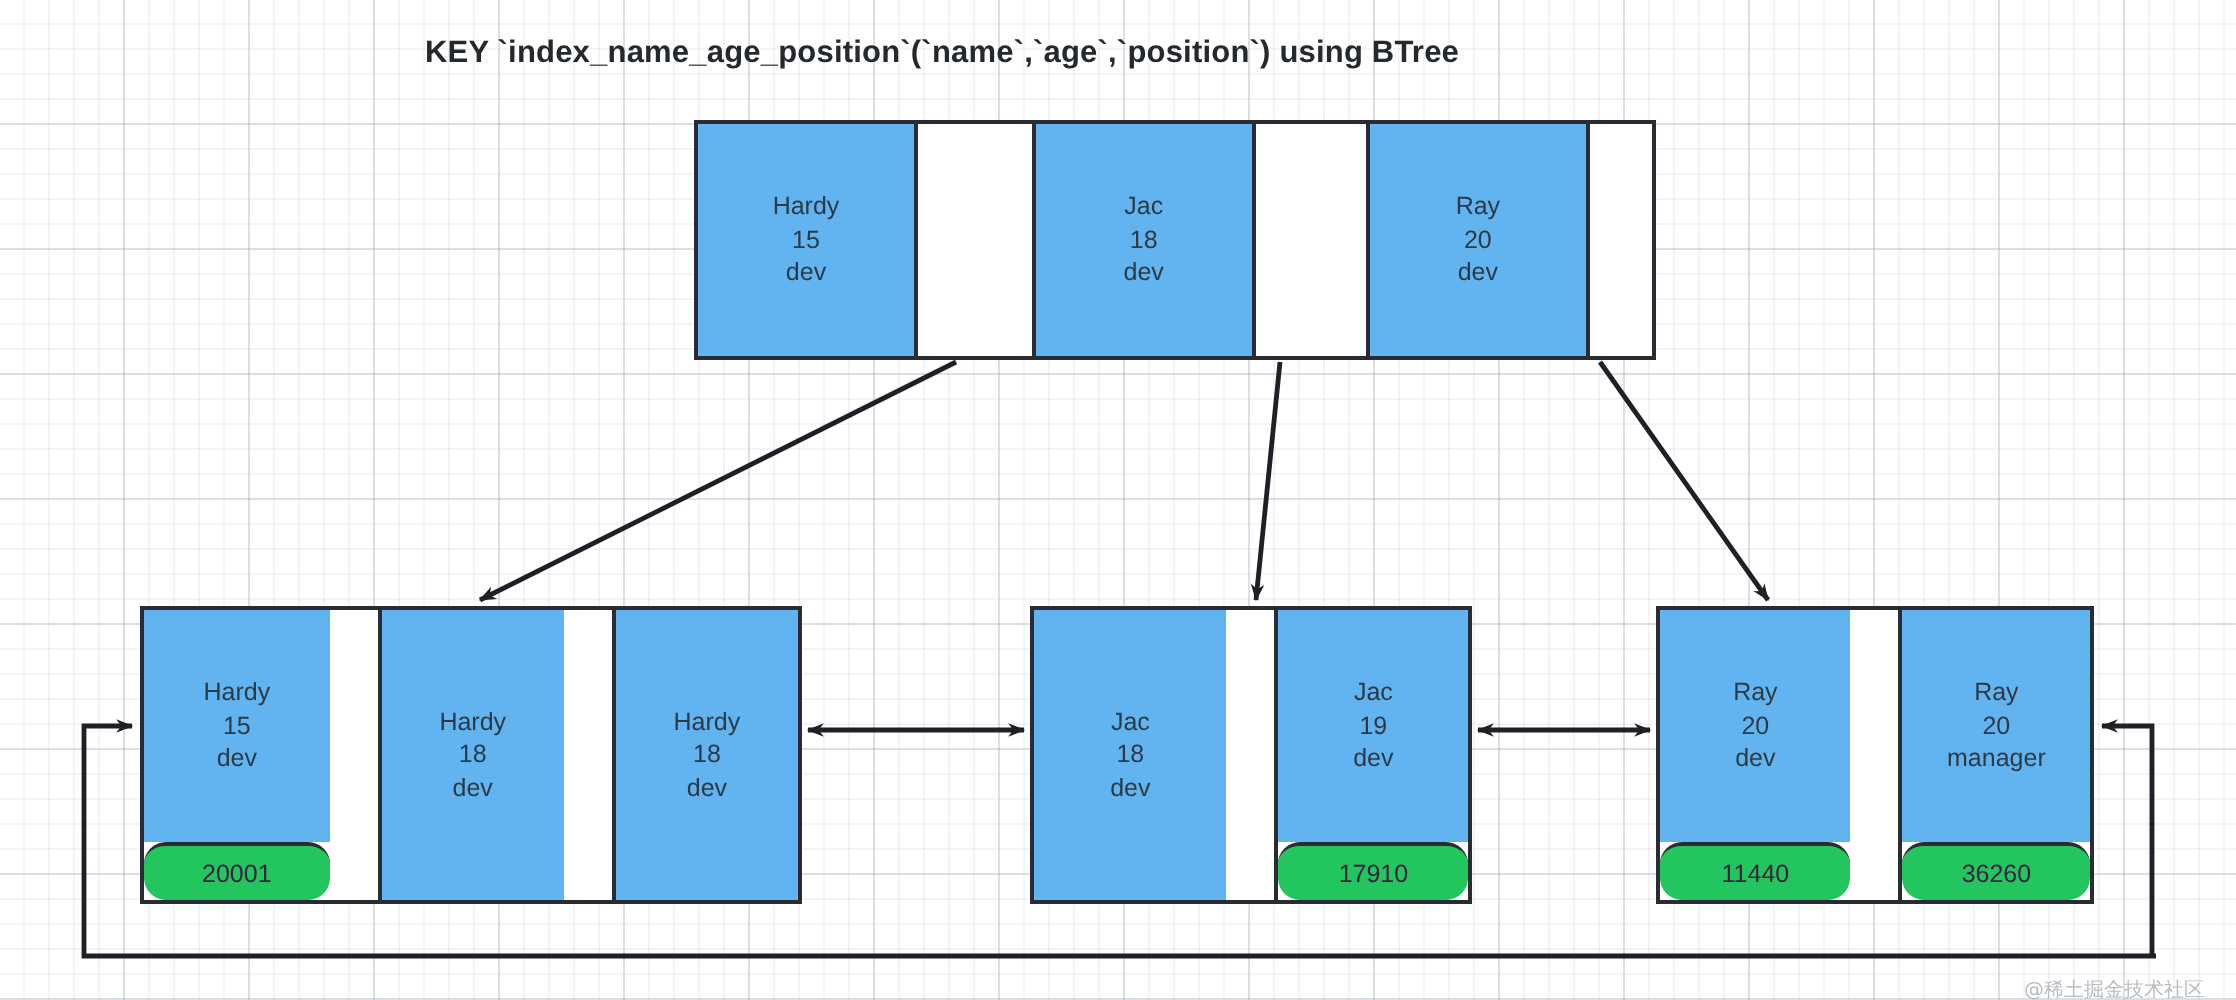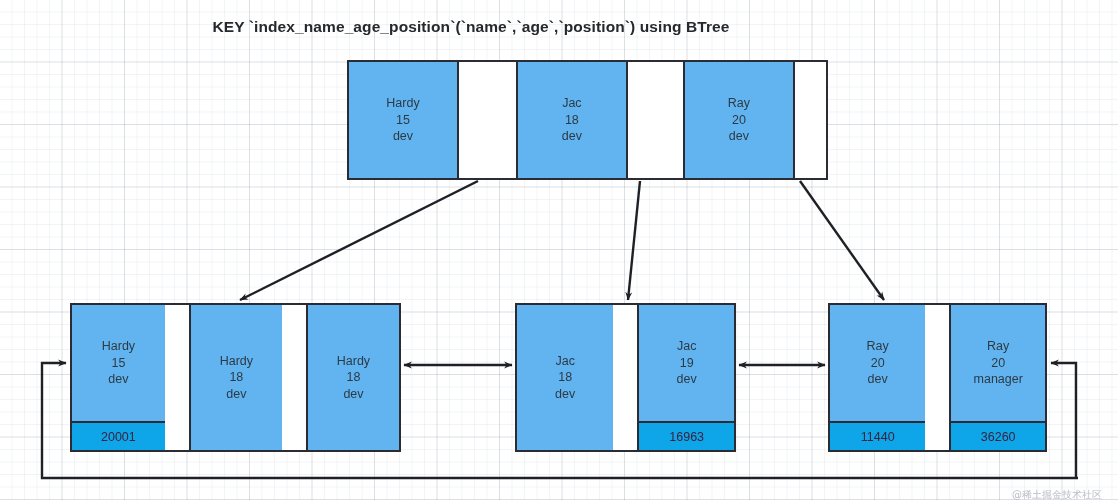--- a/index.html
+++ b/index.html
@@ -72,28 +72,29 @@
     flex-direction: column;
     align-items: center;
     justify-content: center;
     line-height: 1.33;
     font-size: 12.5px;
     color: #2c3a45;
     box-sizing: border-box;
   }
   .cell-ptr {
     flex: 0 0 29px;
-    background: #0ea5e9;
+    background: #22c55e;
     border-top: 2.5px solid #2b2b33;
     display: flex;
     align-items: center;
     justify-content: center;
     font-size: 12.5px;
     color: #3a2240;
     box-sizing: border-box;
+    border-radius: 11px;
   }
   .kline { display: block; }
 
   
   #root-node {
     left: 347px;
     top: 60px;
     width: 481px;
     height: 120px;
   }
@@ -232,21 +233,21 @@
         <span class="kline">18</span>
         <span class="kline">dev</span>
       </div>
     </div>
     <div class="cell">
       <div class="cell-key">
         <span class="kline">Jac</span>
         <span class="kline">19</span>
         <span class="kline">dev</span>
       </div>
-      <div class="cell-ptr">16963</div>
+      <div class="cell-ptr">17910</div>
     </div>
   </div>
 
   <div class="node" id="leaf-2">
     <div class="cell">
       <div class="cell-key">
         <span class="kline">Ray</span>
         <span class="kline">20</span>
         <span class="kline">dev</span>
       </div>

